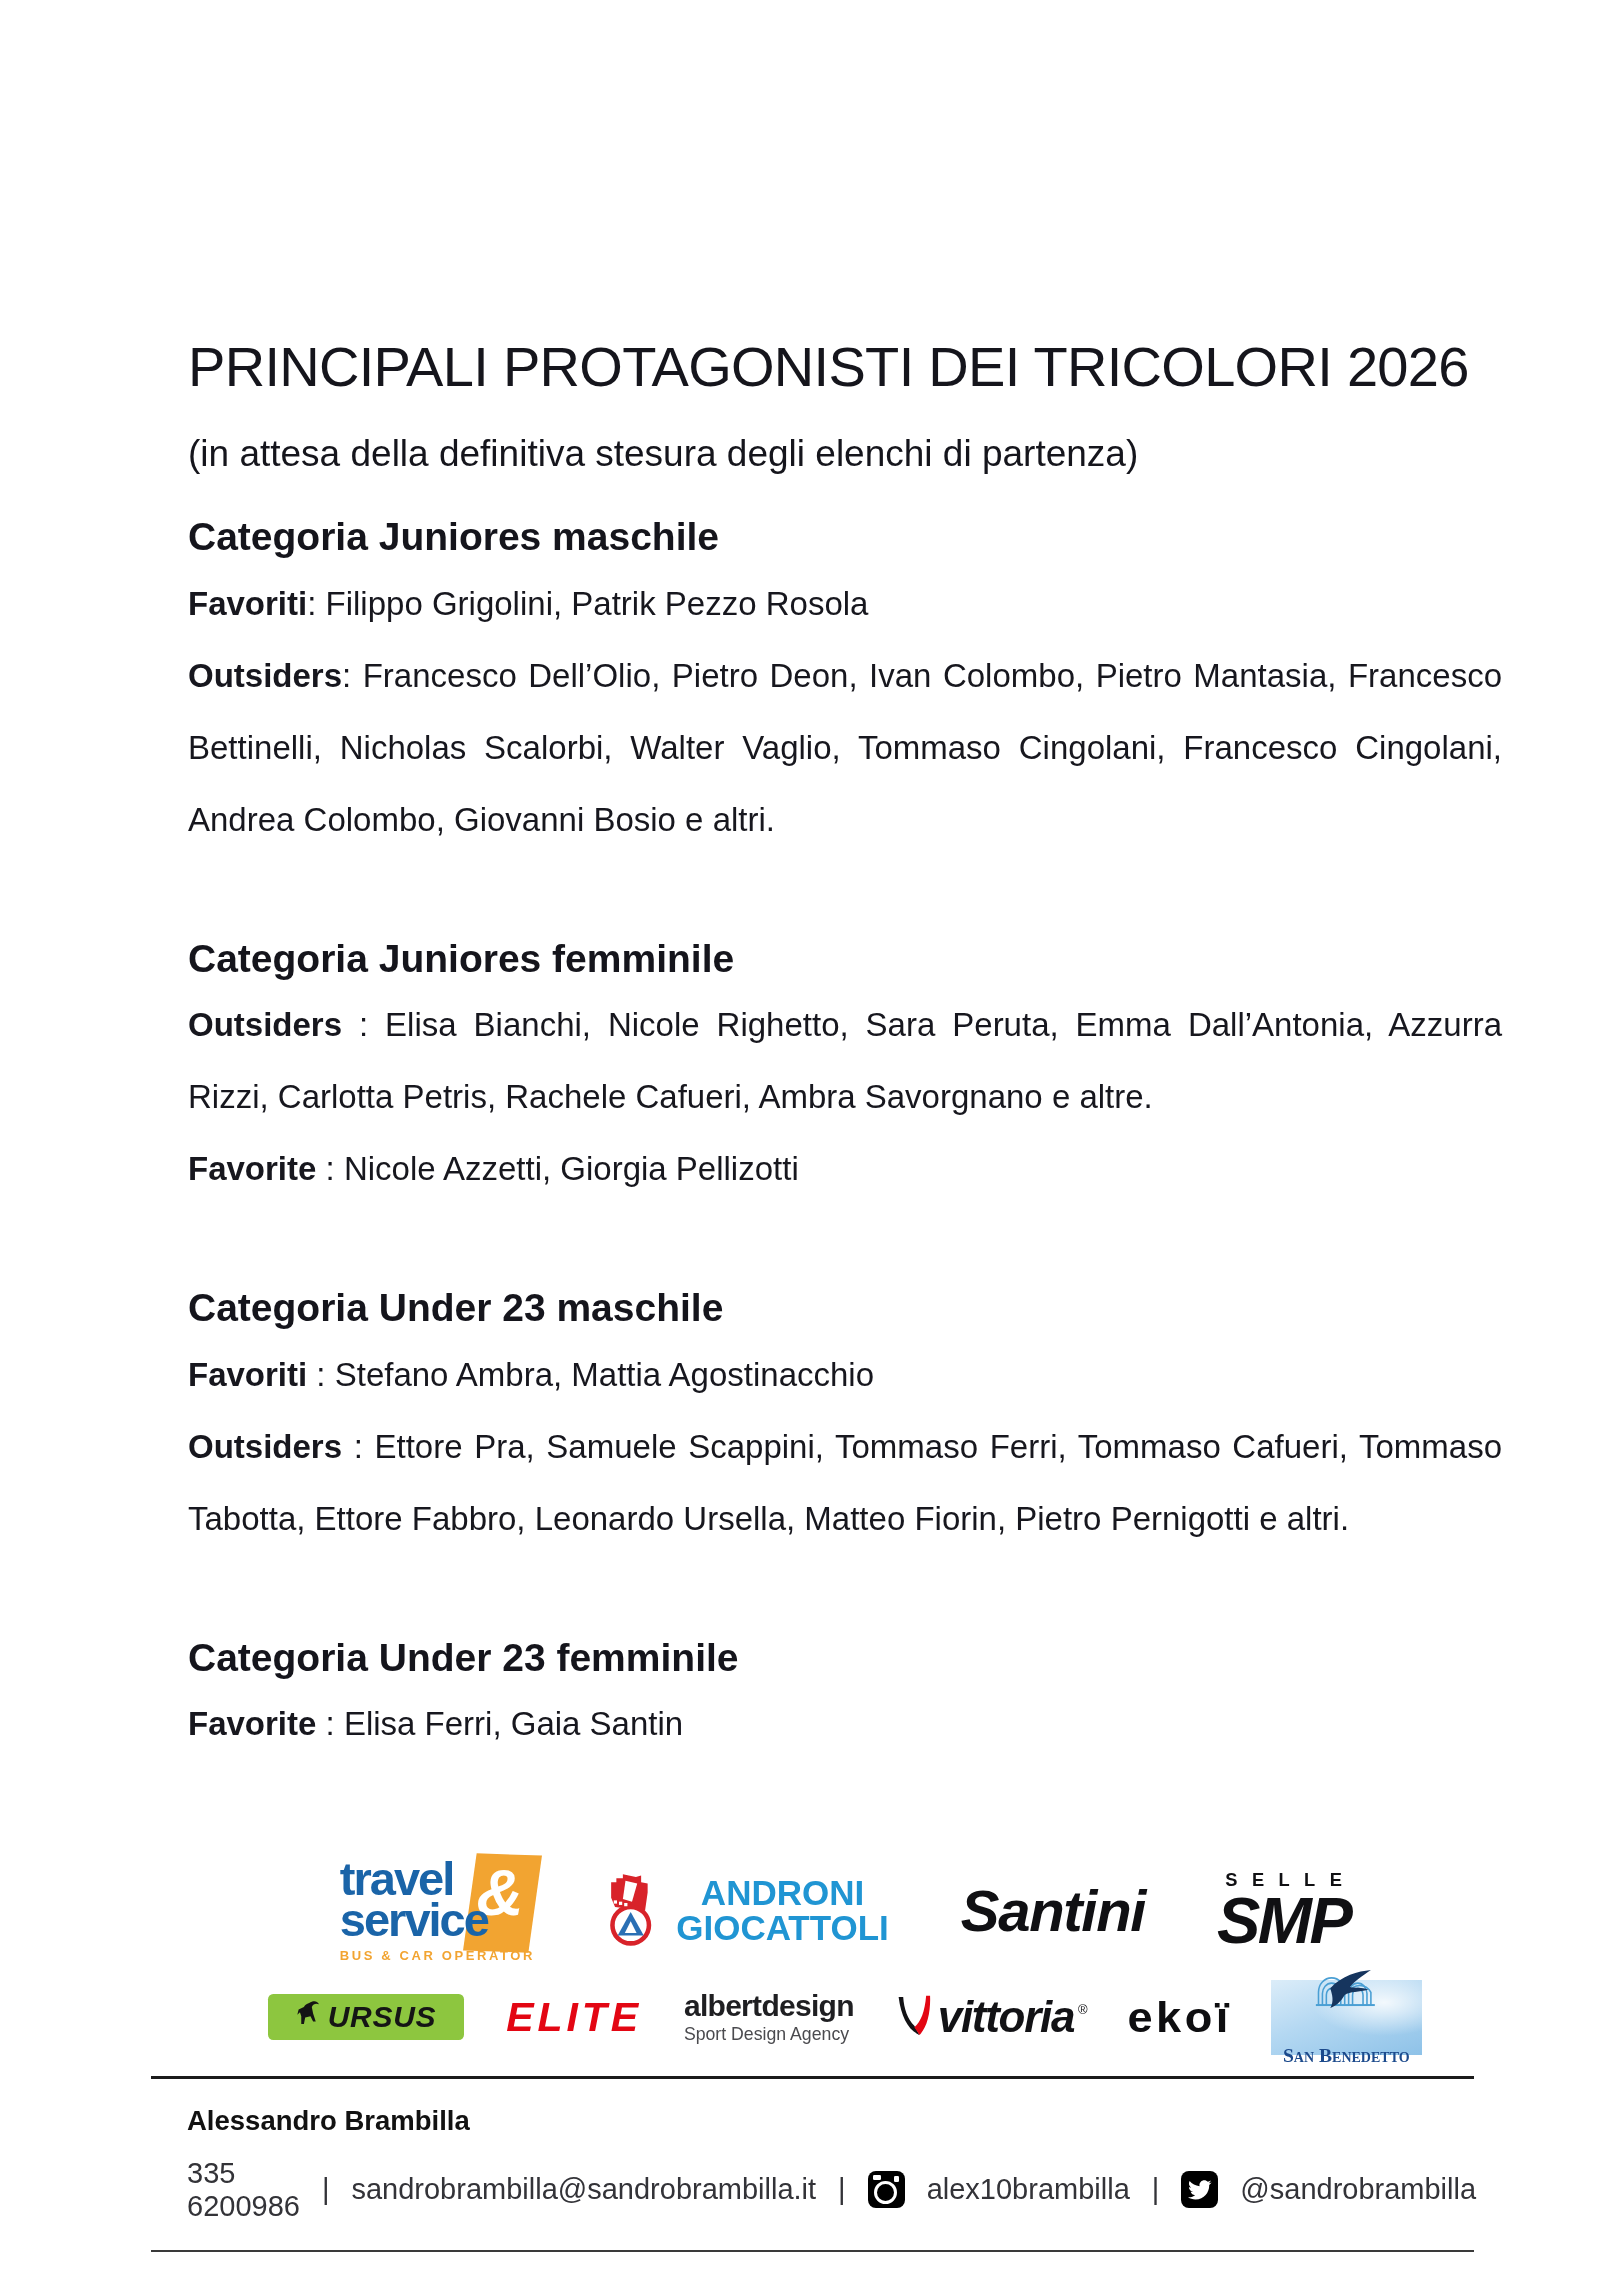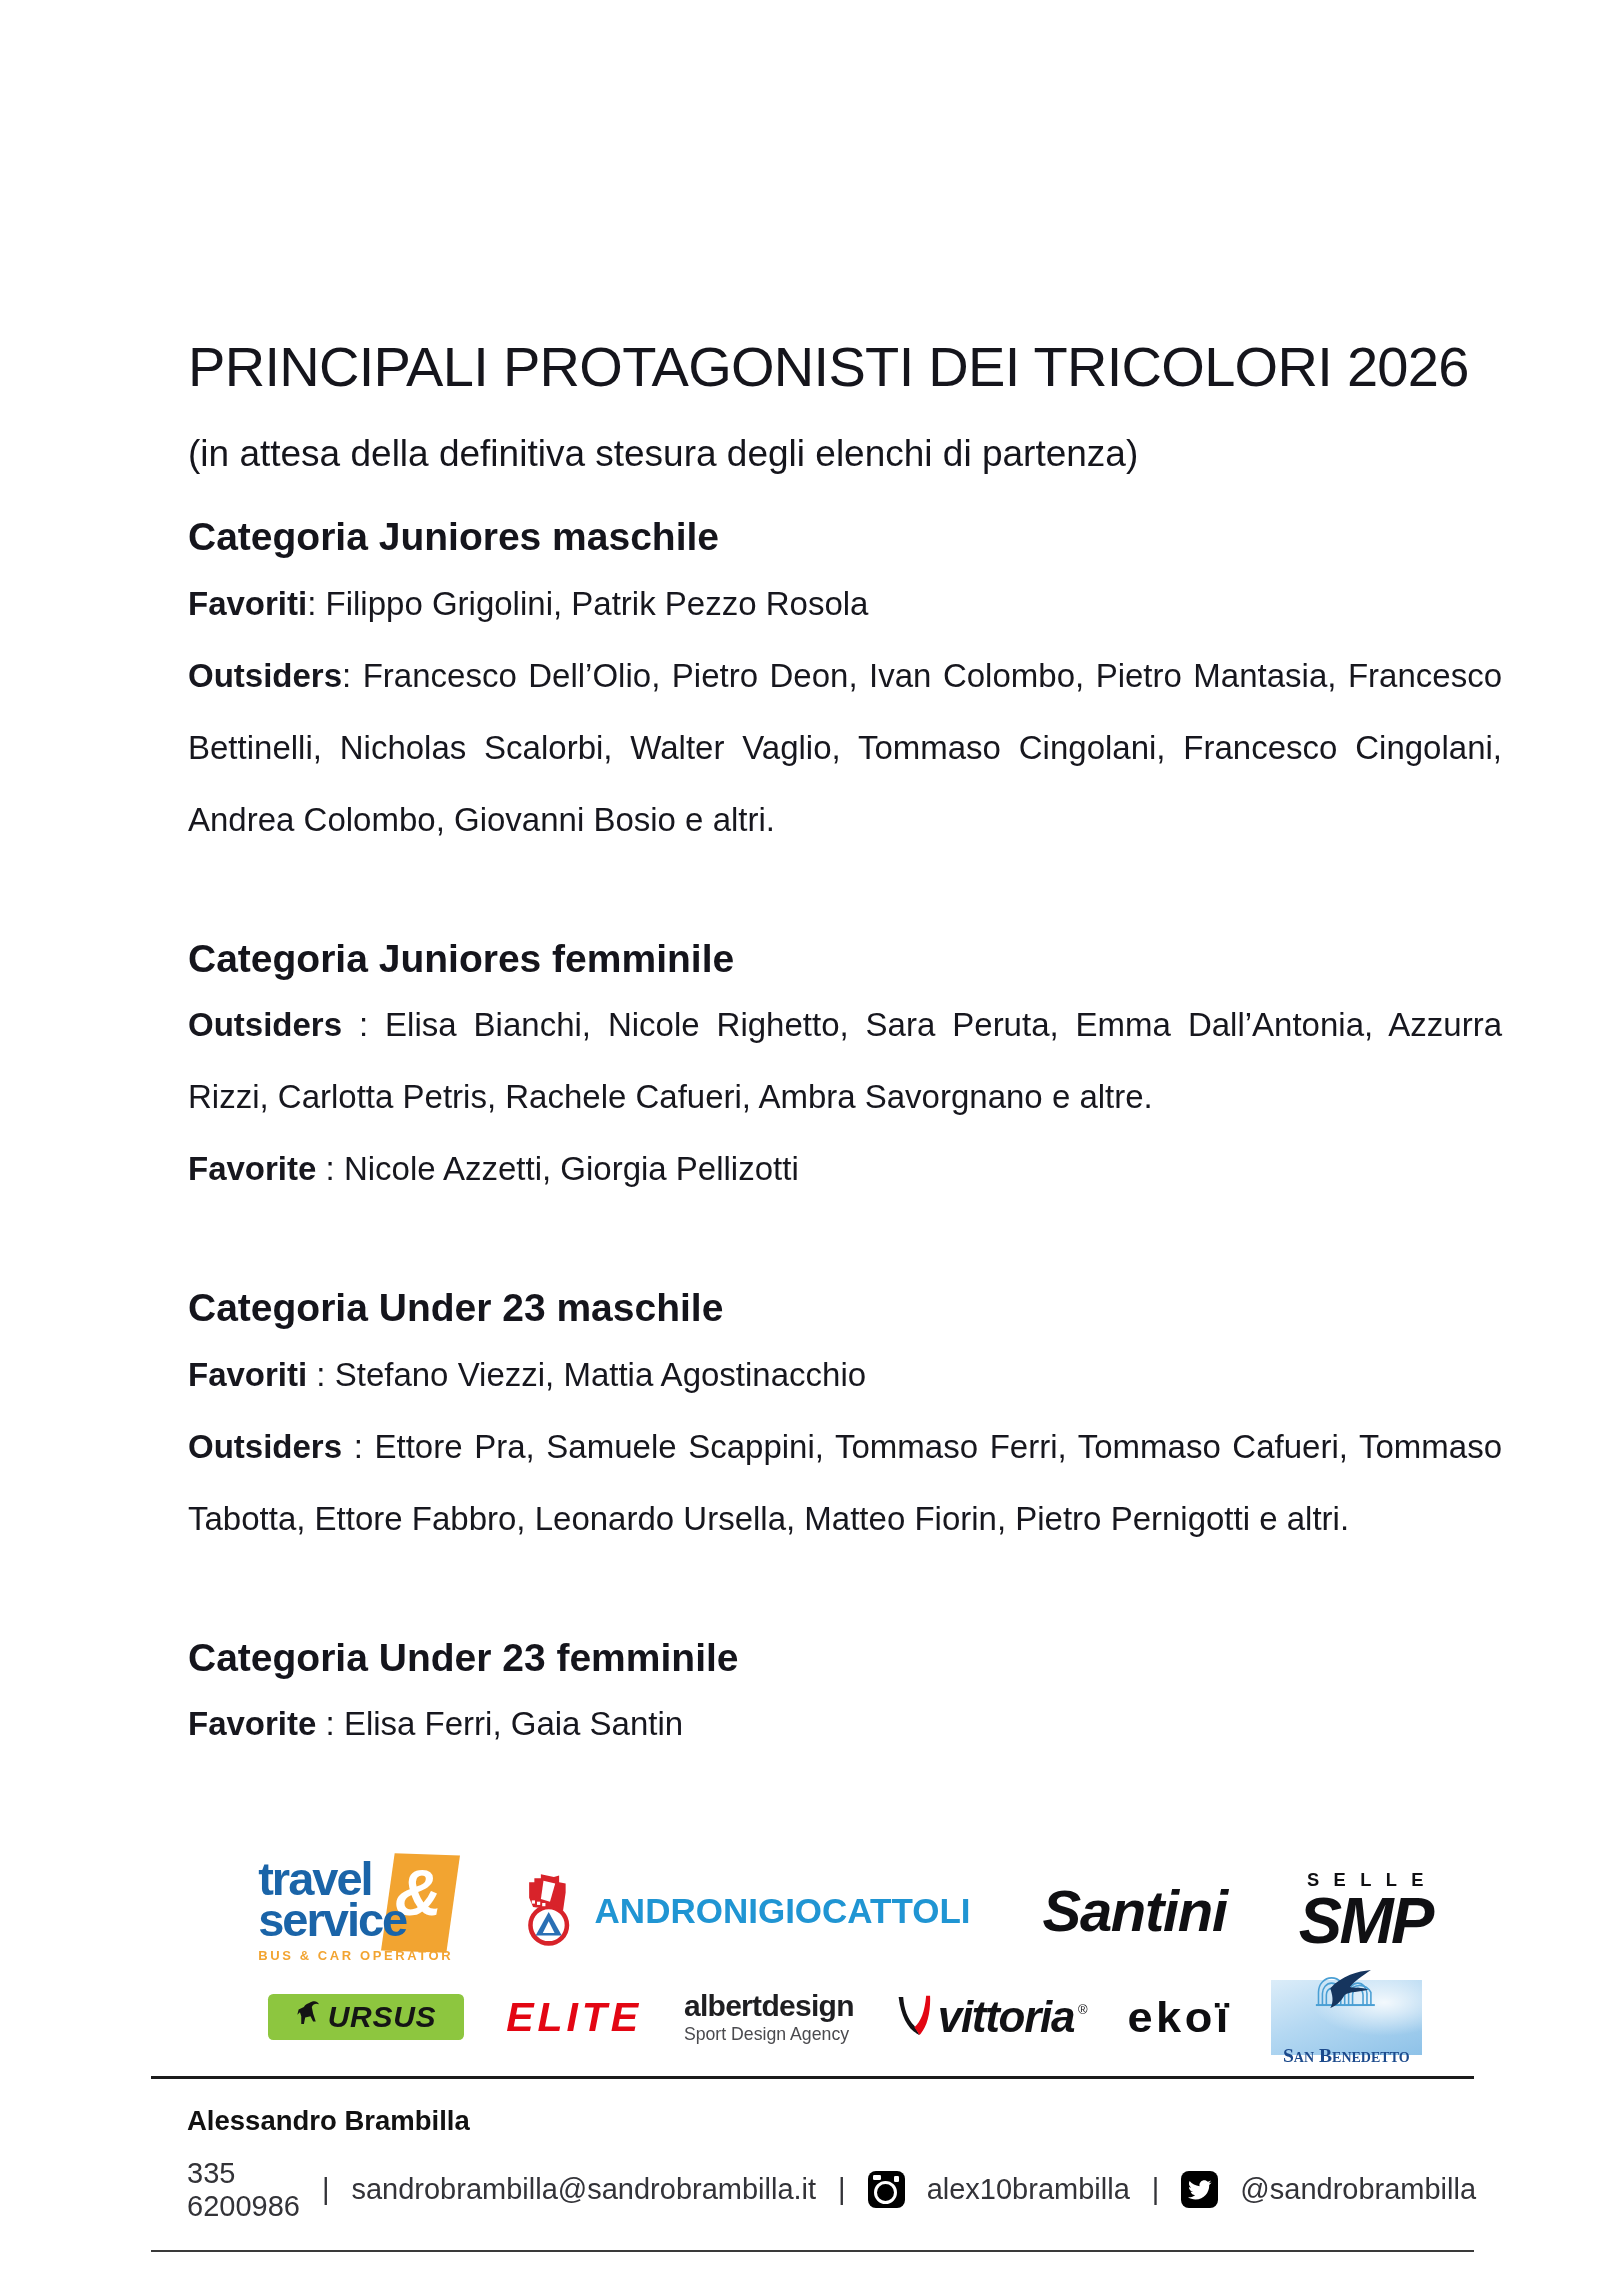--- a/index.html
+++ b/index.html
@@ -54,21 +54,21 @@
     position:relative;z-index:2;
     font-size:47px;font-weight:700;line-height:41px;letter-spacing:-2px;color:#1a64a8;
   }
   .ts .ts-tag{
     position:relative;z-index:2;margin-top:7.9px;
     font-size:13px;font-weight:700;letter-spacing:2.6px;color:#f2a431;white-space:nowrap;
   }
 
   
   .an{display:flex;align-items:center;gap:14.4px;}
-  .an-text{display:flex;flex-direction:row;}
+  .an-text{display:flex;flex-direction:column;text-align:center;}
   .an-text span{font-size:35px;font-weight:800;line-height:35px;letter-spacing:0;color:#2095d3;}
 
   
   .santini{font-size:58px;font-weight:700;font-style:italic;letter-spacing:-1.3px;color:#101013;}
 
   
   .smp{display:flex;flex-direction:column;align-items:center;}
   .smp-top{font-size:18.3px;font-weight:700;letter-spacing:14.4px;color:#101013;margin-right:-14.4px;}
   .smp-bot{font-size:65px;font-weight:900;font-style:italic;letter-spacing:-2.6px;line-height:60px;color:#101013;}
 
@@ -146,21 +146,21 @@
     </div>
 
     <div class="section">
       <h2>Categoria Juniores femminile</h2>
       <p><b>Outsiders</b><span> : Elisa Bianchi, Nicole Righetto, Sara Peruta, Emma Dall’Antonia, Azzurra Rizzi, Carlotta Petris, Rachele Cafueri, Ambra Savorgnano e altre.</span></p>
       <p><b>Favorite</b><span> : Nicole Azzetti, Giorgia Pellizotti</span></p>
     </div>
 
     <div class="section">
       <h2>Categoria Under 23 maschile</h2>
-      <p><b>Favoriti</b><span> : Stefano Viezzi, Mattia Agostinacchio</span></p>
+      <p><b>Favoriti</b><span> : Stefano Ambra, Mattia Agostinacchio</span></p>
       <p><b>Outsiders</b><span> : Ettore Pra, Samuele Scappini, Tommaso Ferri, Tommaso Cafueri, Tommaso Tabotta, Ettore Fabbro, Leonardo Ursella, Matteo Fiorin, Pietro Pernigotti e altri.</span></p>
     </div>
 
     <div class="section">
       <h2>Categoria Under 23 femminile</h2>
       <p><b>Favorite</b><span> : Elisa Ferri, Gaia Santin</span></p>
     </div>
 
     <div class="sponsors">
       <div class="sprow sprow1">

